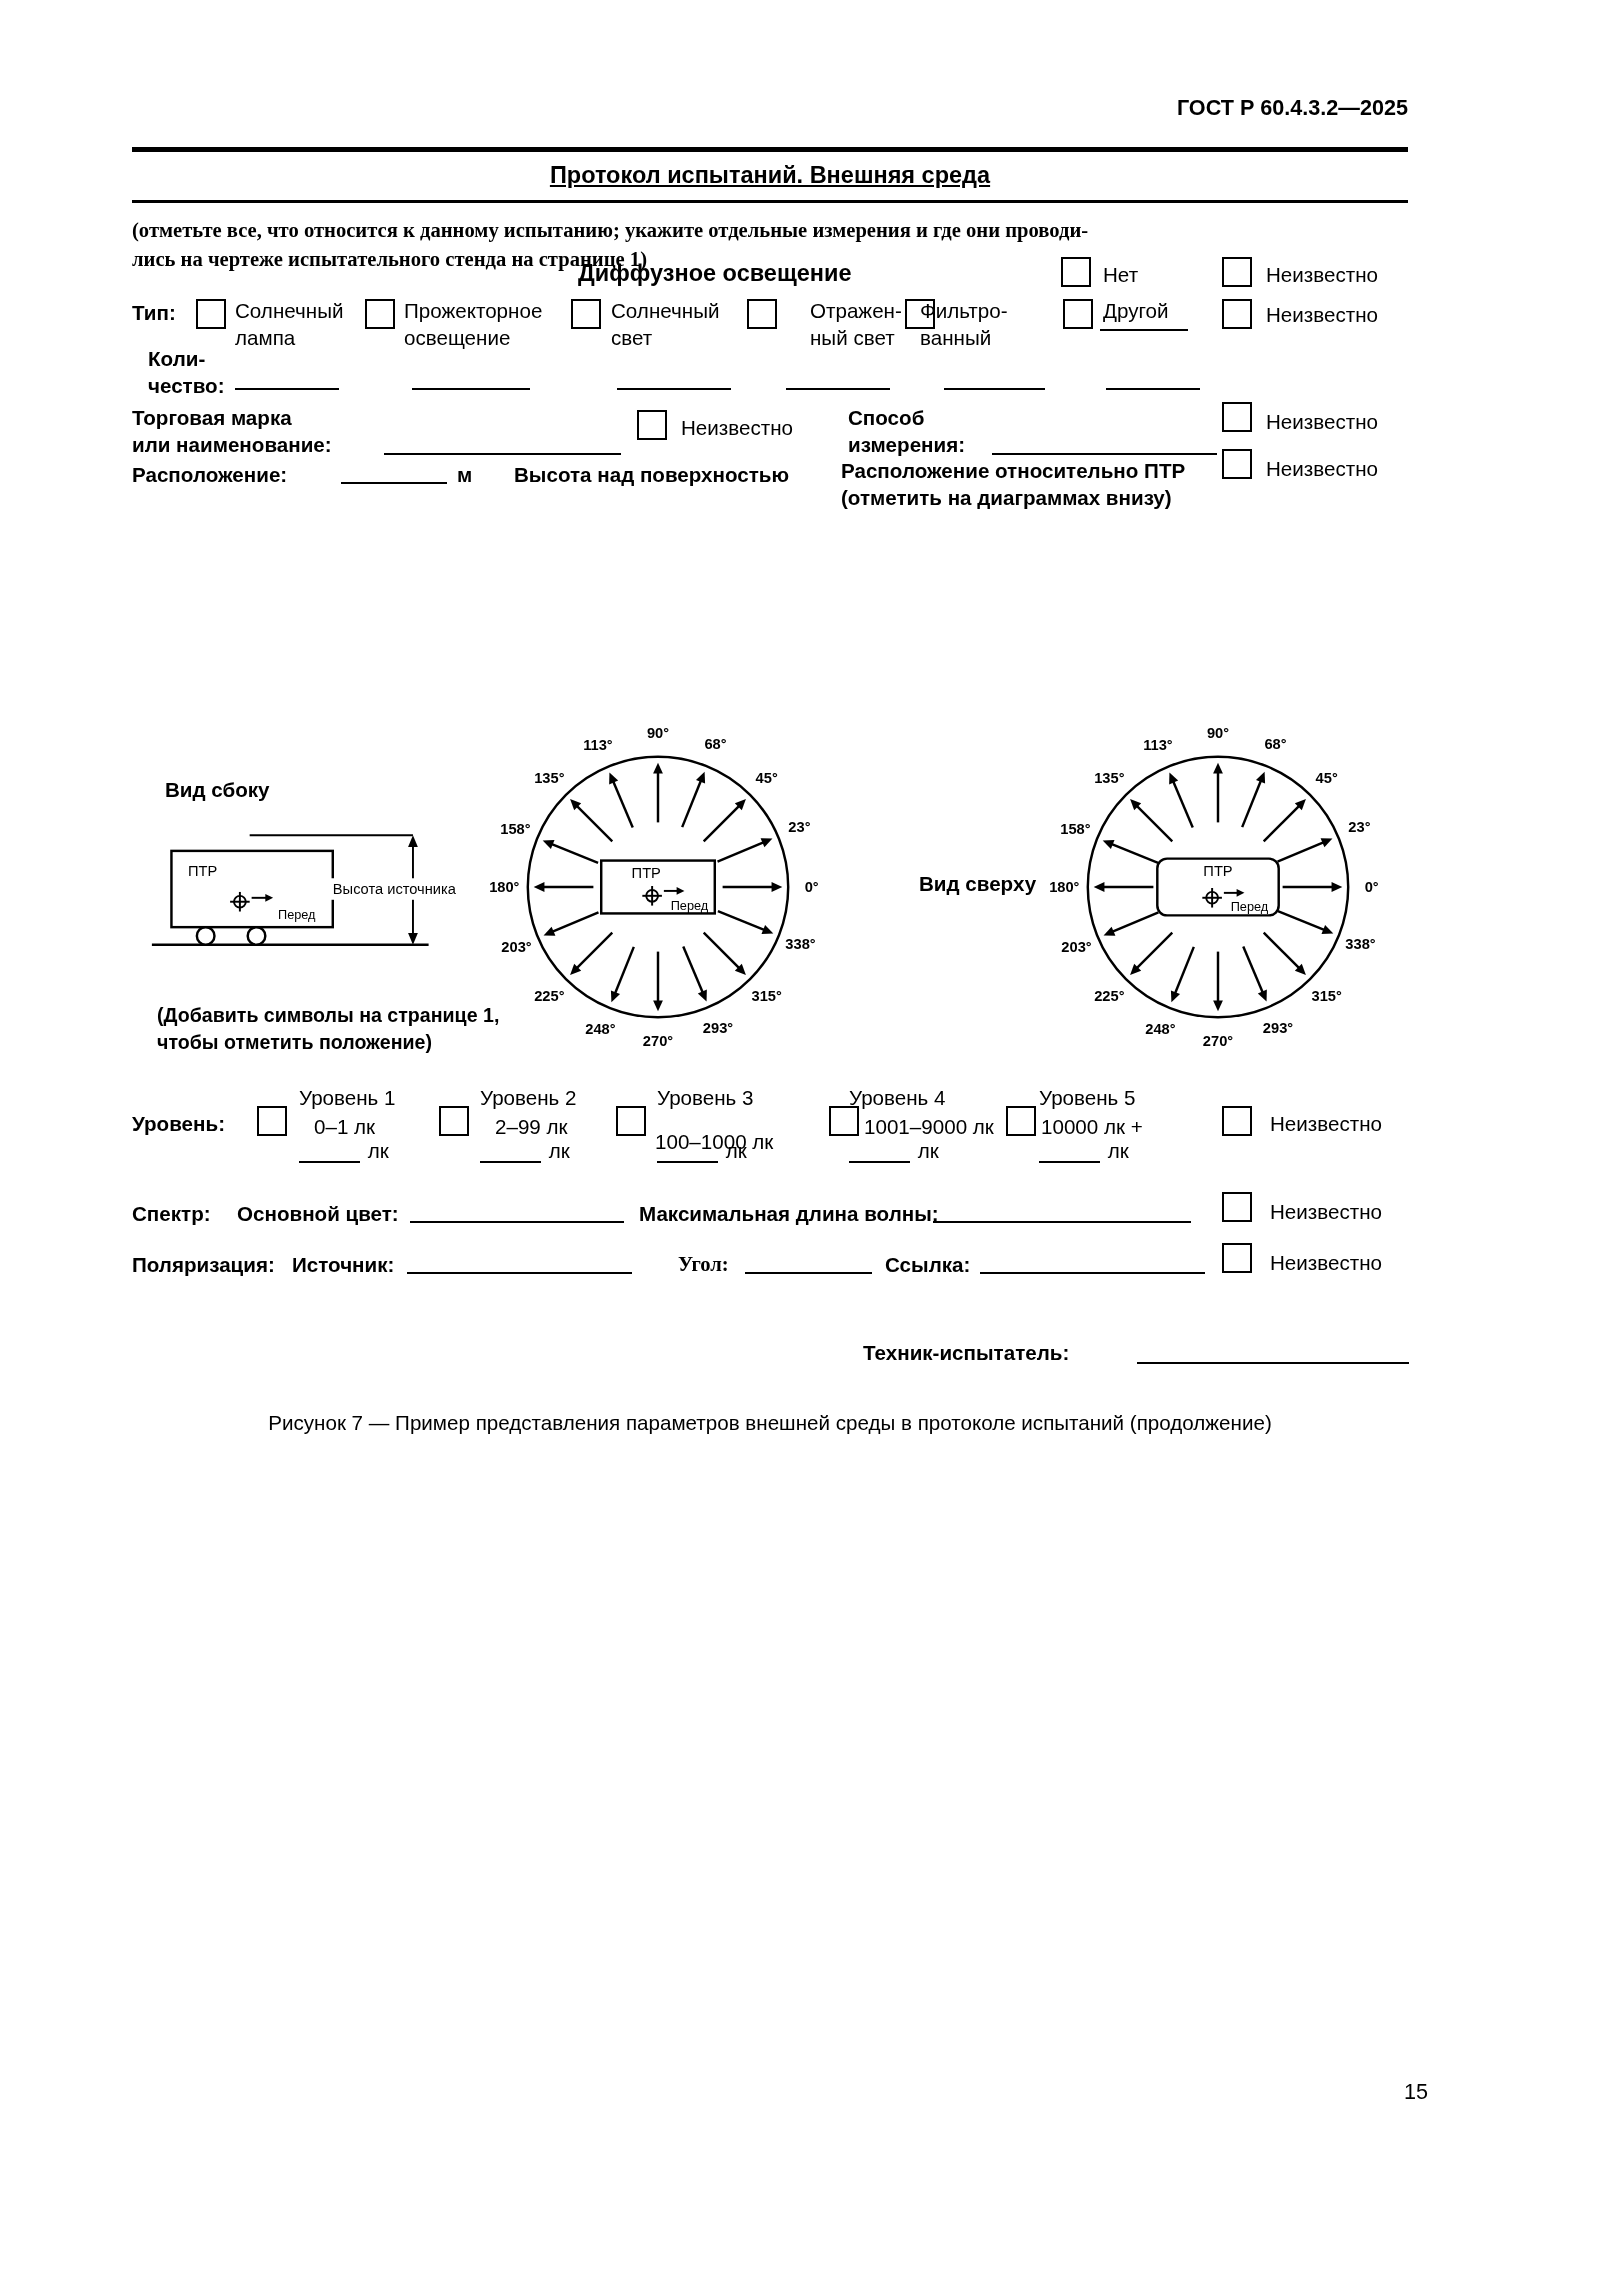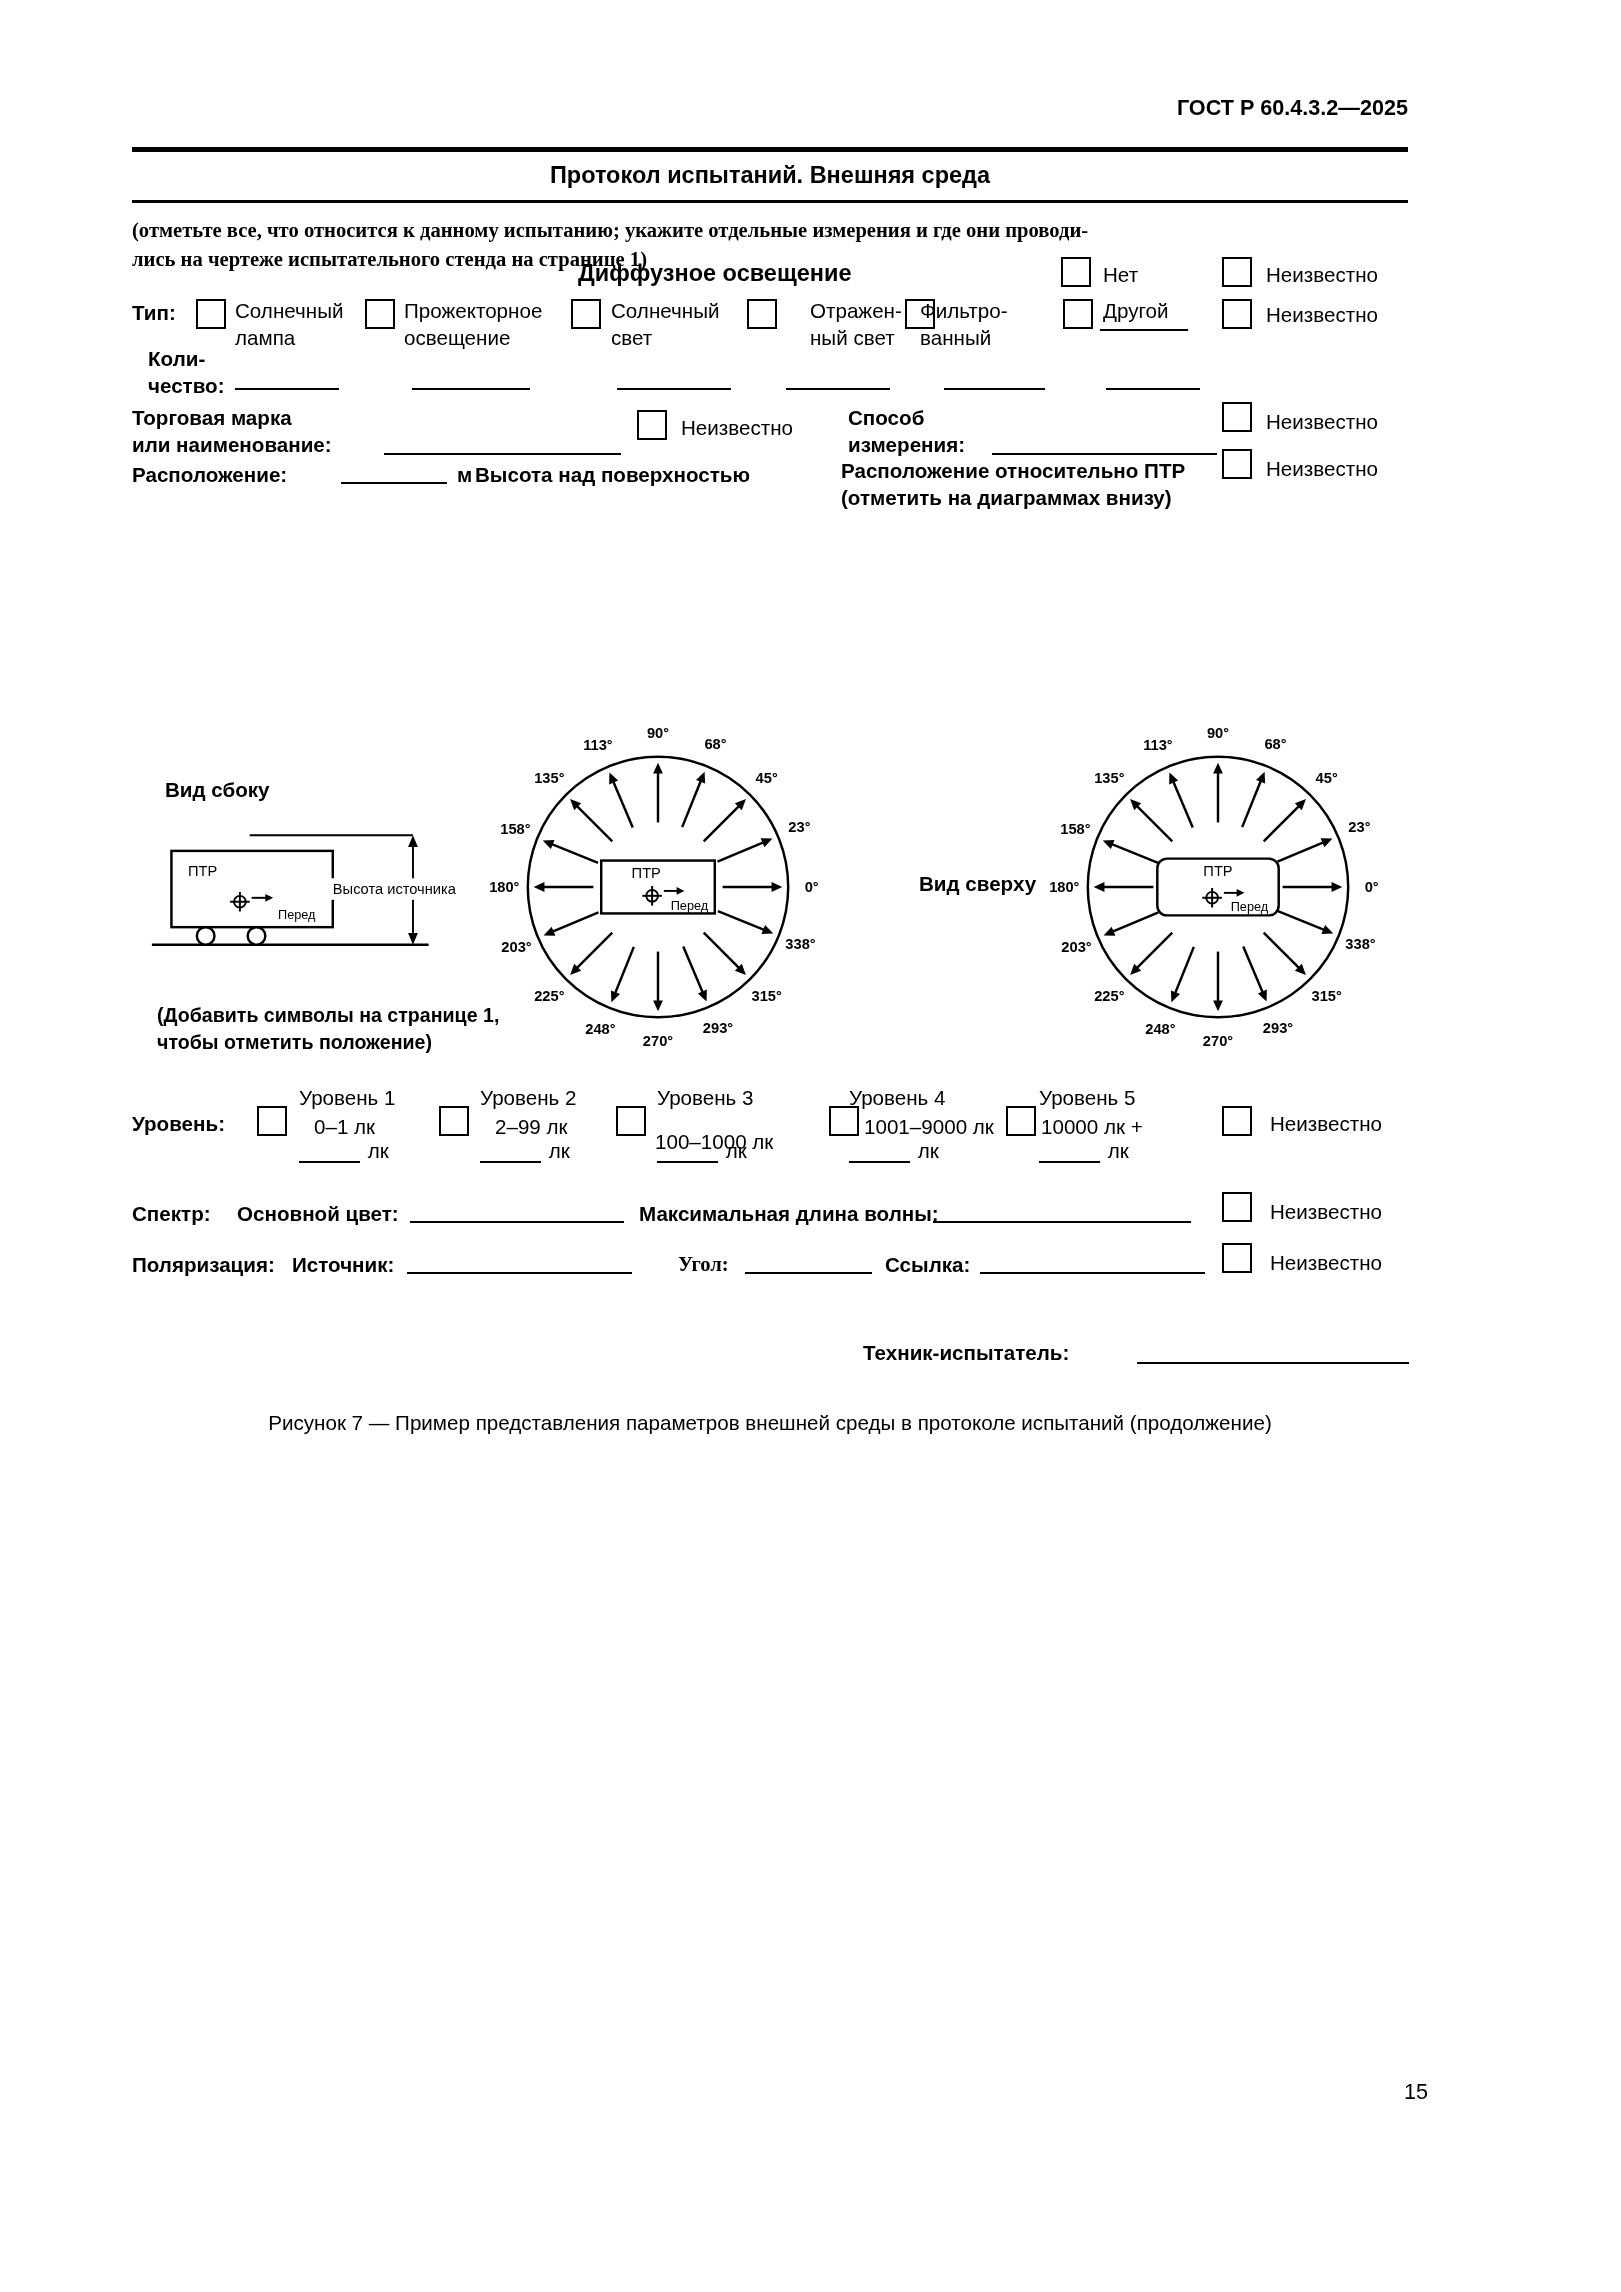--- a/index.html
+++ b/index.html
@@ -27,21 +27,21 @@
   .svg-label { font-size:15px; }
   .svg-small { font-size:13px; }
 </style>
 </head>
 <body>
 
 <div class="page">
 
   <div class="abs t22 b right" style="left:132px; top:94px; width:1276px;">ГОСТ Р 60.4.3.2—2025</div>
   <div class="rule" style="top:147px; height:4.9px;"></div>
-  <div class="abs t24 b center" style="left:132px; top:161px; width:1276px;">Протокол испытаний. Внешняя среда</div>
+  <div class="abs t24 b center" style="left:132px; top:161px; width:1276px;text-decoration:underline;">Протокол испытаний. Внешняя среда</div>
   <div class="rule" style="top:200px; height:2.9px;"></div>
 
   <div class="abs t21 b" style="left:132px; top:216px; width:1284px; line-height:29px;font-family:Liberation Serif, serif;">
     <div>(отметьте все, что относится к данному испытанию; укажите отдельные измерения и где они проводи-</div>
     <div>лись на чертеже испытательного стенда на странице 1)</div>
   </div>
 
   <div class="abs t24 b" style="left:578px; top:259px;">Диффузное освещение</div>
   <div class="cb" style="left:1061px; top:257px;"></div>
   <div class="abs t21" style="left:1103px; top:261px;">Нет</div>
@@ -110,21 +110,21 @@
     <div>Способ</div>
     <div>измерения:</div>
   </div>
   <div class="blank" style="left:992px; top:453px; width:225px;"></div>
   <div class="cb" style="left:1222px; top:402px;"></div>
   <div class="abs t21" style="left:1266px; top:408px;">Неизвестно</div>
 
   <div class="abs t21 b" style="left:132px; top:461px;">Расположение:</div>
   <div class="blank" style="left:341px; top:482px; width:106px;"></div>
   <div class="abs t21 b" style="left:457px; top:461px;">м</div>
-  <div class="abs t21 b" style="left:475px; top:461px;">Высота над поверхностью</div>
+  <div class="abs t21 b" style="left:514px; top:461px;">Высота над поверхностью</div>
   <div class="abs t21 b" style="left:841px; top:457px;">
     <div>Расположение относительно ПТР</div>
     <div>(отметить на диаграммах внизу)</div>
   </div>
   <div class="cb" style="left:1222px; top:449px;"></div>
   <div class="abs t21" style="left:1266px; top:455px;">Неизвестно</div>
 
   <div class="abs t21 b" style="left:165px; top:776px;">Вид сбоку</div>
   <div class="abs t21 b" style="left:919px; top:870px;">Вид сверху</div>
 

